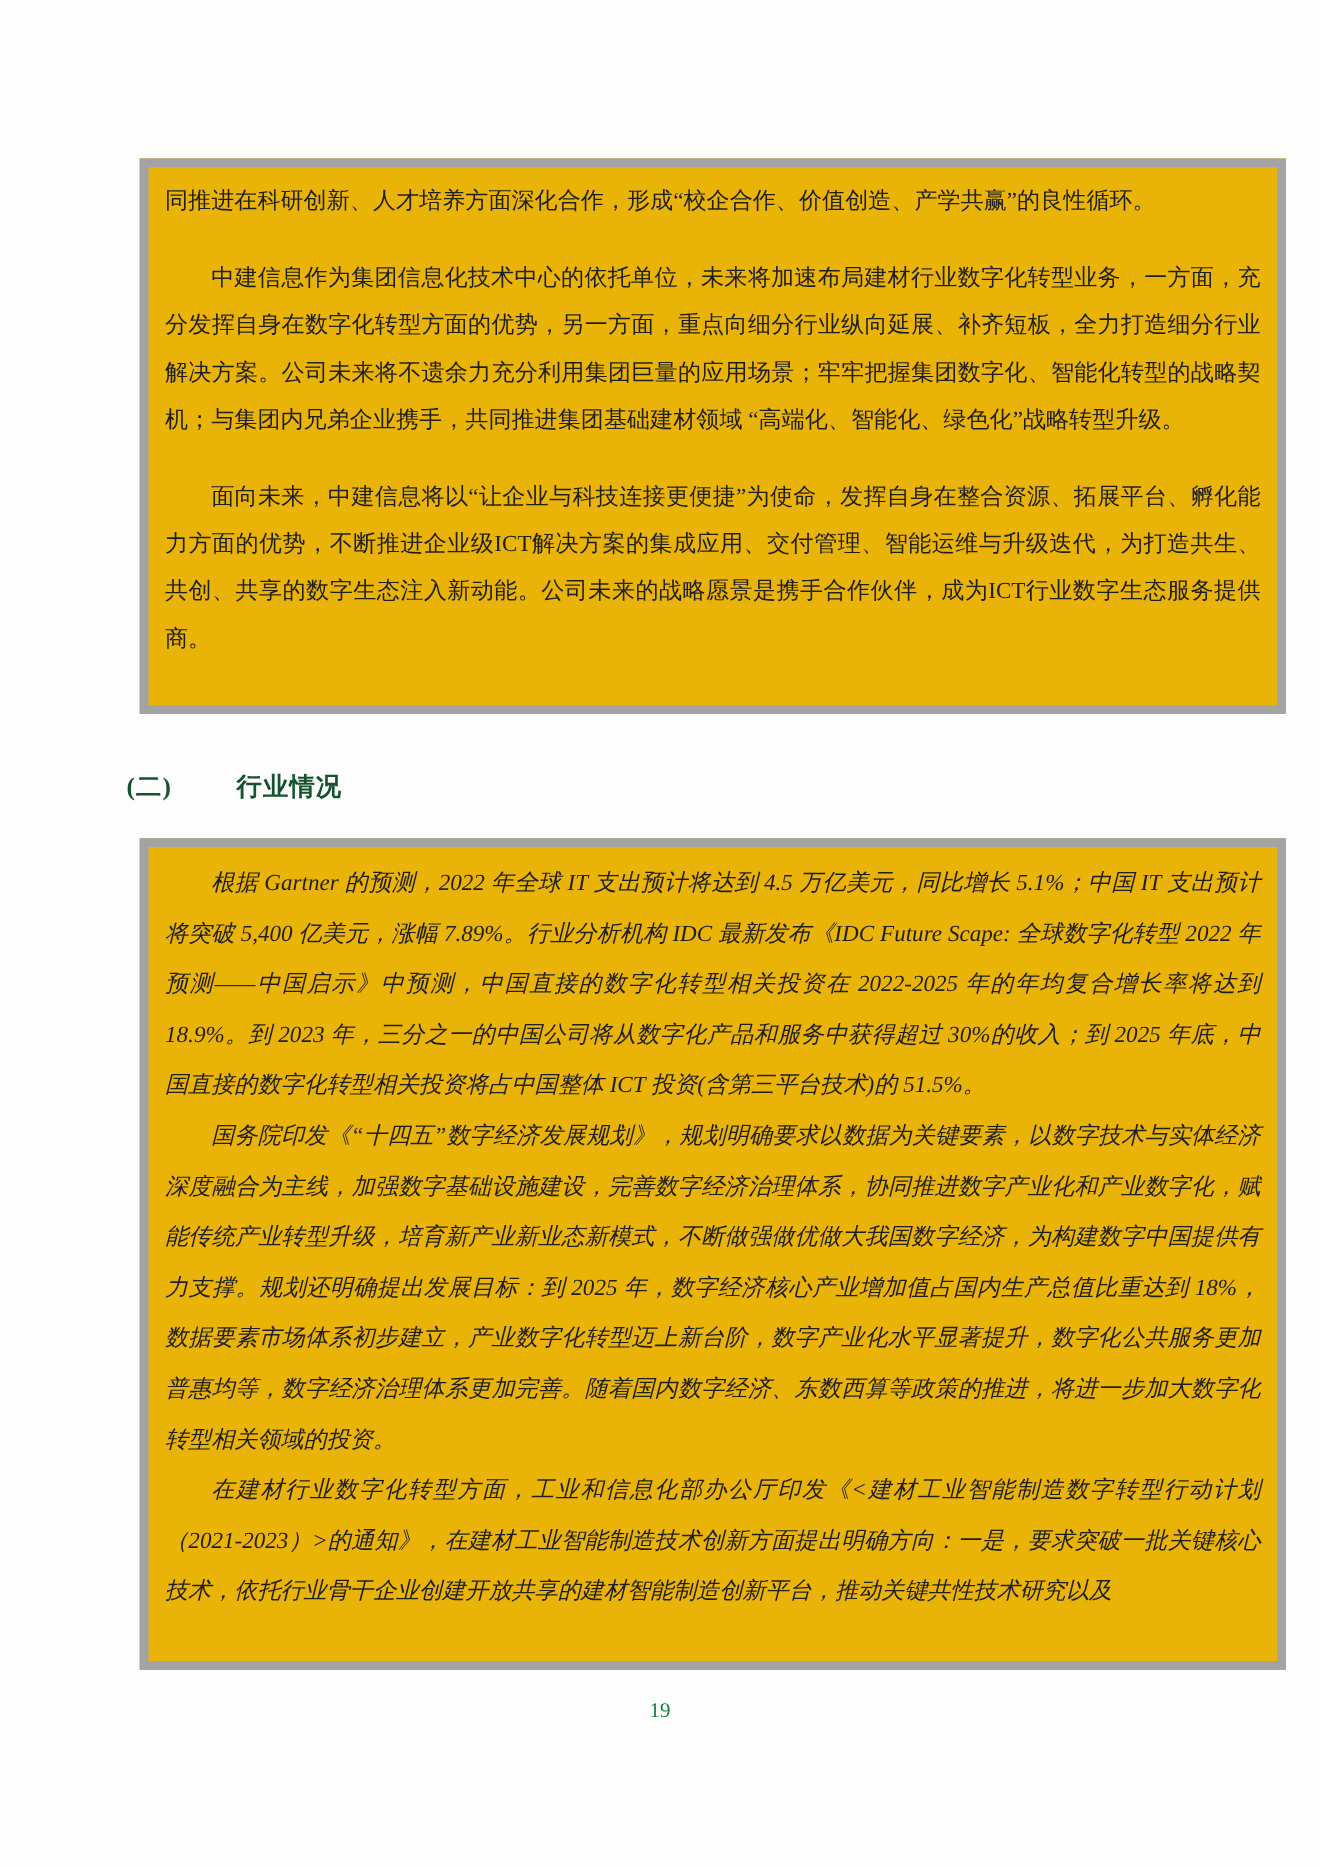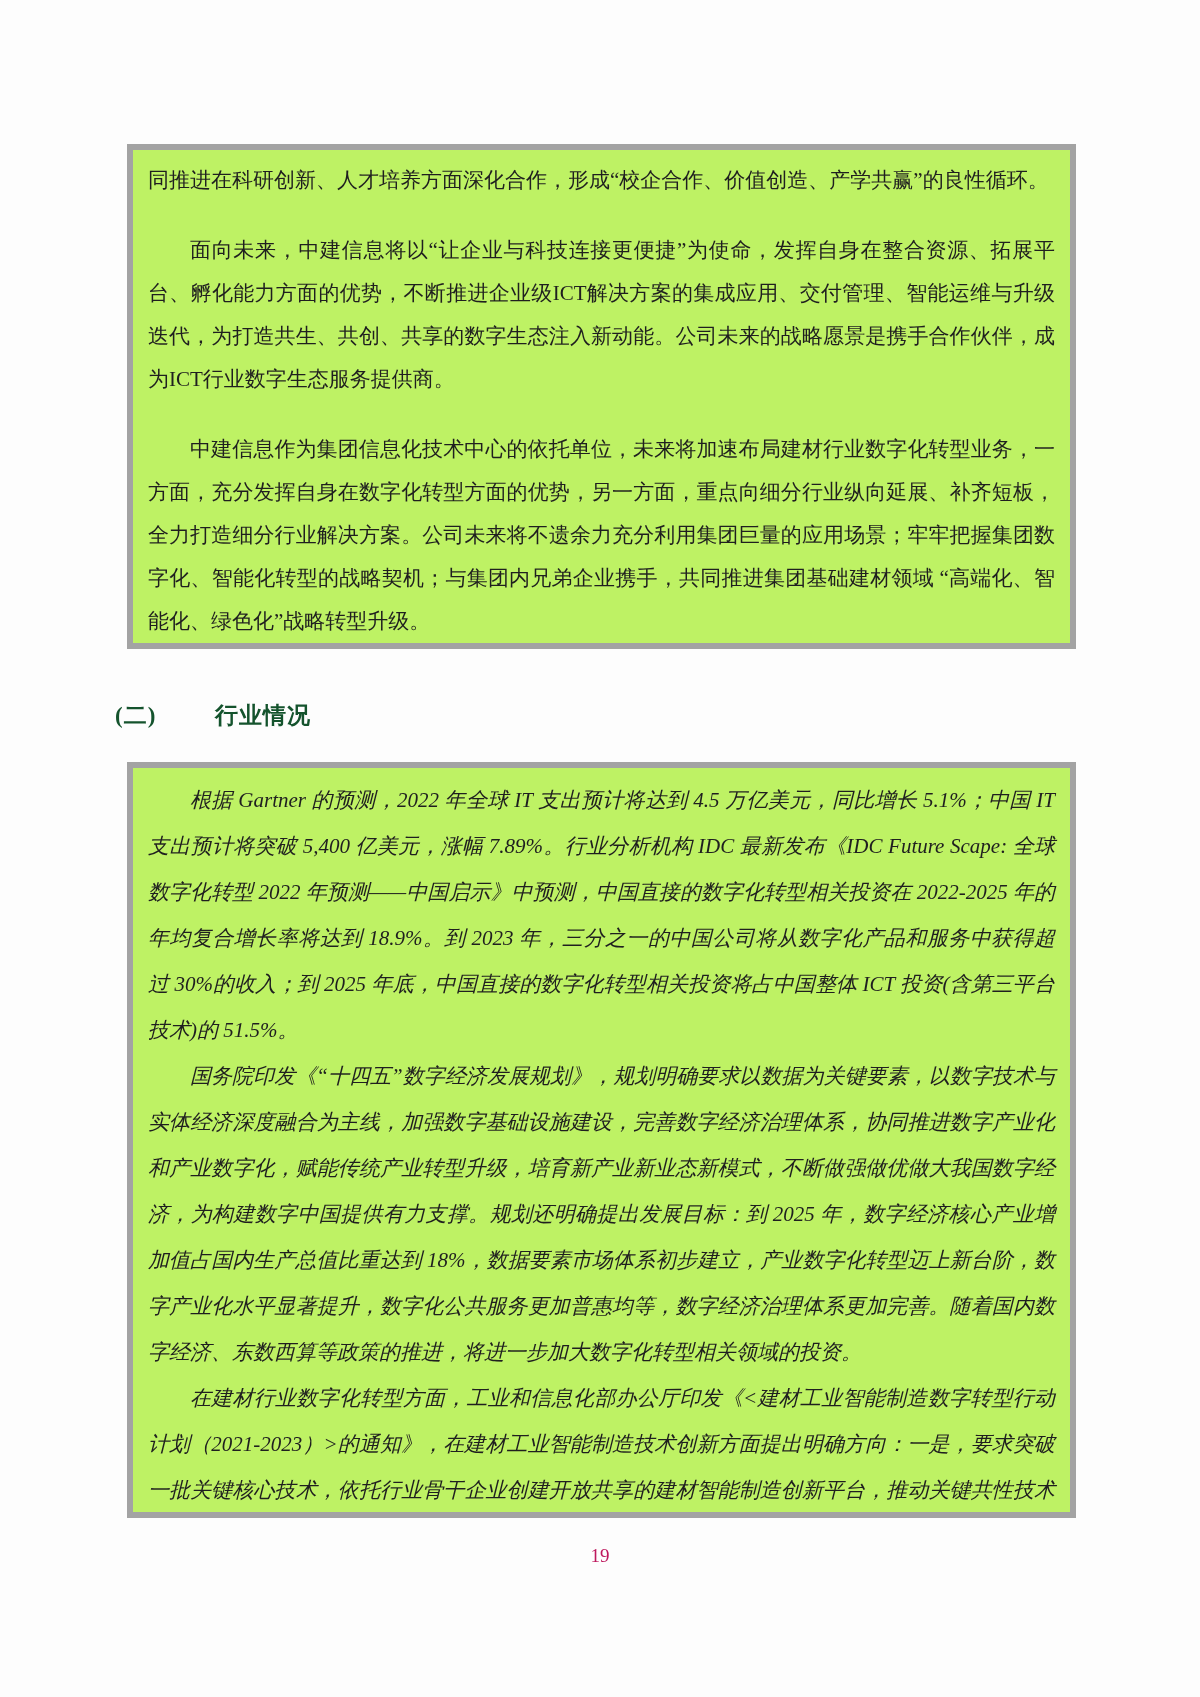--- a/index.html
+++ b/index.html
@@ -10,23 +10,23 @@
     height: 1697px;
     font-family: "Liberation Serif", "DejaVu Serif", serif;
     color: #1f1f1f;
     overflow: hidden;
   }
   .page { position: absolute; inset: 0; background: #fdfdfd; }
 
   .text-box {
     position: absolute;
     left: 127px;
-    width: 949px;
-    border: 6px solid #a3a3a3;
-    background: #bef264;
+    width: 1042px;
+    border: 8px solid #a3a3a3;
+    background: #eab308;
     padding: 9px 15px 6px 15px;
     overflow: hidden;
   }
   #box1 { top: 144px;  height: 505px; }
   #box2 { top: 762px;  height: 756px; font-style: italic; }
 
   .text-box p {
     font-size: 21px;
     text-align: justify;
     color: #1f1f1f;
@@ -51,32 +51,32 @@
   .section-heading .sec-num { display: inline-block; }
   .section-heading .sec-title { display: inline-block; margin-left: 52px; }
 
   .page-number {
     position: absolute;
     left: 0;
     top: 1545px;
     width: 100%;
     text-align: center;
     font-size: 19px;
-    color: #be185d;
+    color: #15803d;
   }
 </style>
 </head>
 <body>
 
 <div class="page">
 
   <div class="text-box" id="box1">
     <p class="noindent">同推进在科研创新、人才培养方面深化合作，形成“校企合作、价值创造、产学共赢”的良性循环。</p>
+    <p class="indent">中建信息作为集团信息化技术中心的依托单位，未来将加速布局建材行业数字化转型业务，一方面，充分发挥自身在数字化转型方面的优势，另一方面，重点向细分行业纵向延展、补齐短板，全力打造细分行业解决方案。公司未来将不遗余力充分利用集团巨量的应用场景；牢牢把握集团数字化、智能化转型的战略契机；与集团内兄弟企业携手，共同推进集团基础建材领域 “高端化、智能化、绿色化”战略转型升级。</p>
     <p class="indent">面向未来，中建信息将以“让企业与科技连接更便捷”为使命，发挥自身在整合资源、拓展平台、孵化能力方面的优势，不断推进企业级ICT解决方案的集成应用、交付管理、智能运维与升级迭代，为打造共生、共创、共享的数字生态注入新动能。公司未来的战略愿景是携手合作伙伴，成为ICT行业数字生态服务提供商。</p>
-    <p class="indent">中建信息作为集团信息化技术中心的依托单位，未来将加速布局建材行业数字化转型业务，一方面，充分发挥自身在数字化转型方面的优势，另一方面，重点向细分行业纵向延展、补齐短板，全力打造细分行业解决方案。公司未来将不遗余力充分利用集团巨量的应用场景；牢牢把握集团数字化、智能化转型的战略契机；与集团内兄弟企业携手，共同推进集团基础建材领域 “高端化、智能化、绿色化”战略转型升级。</p>
   </div>
 
   <div class="section-heading">
     <span class="sec-num">(二)</span>
     <span class="sec-title">行业情况</span>
   </div>
 
   <div class="text-box" id="box2">
     <p class="indent">根据 Gartner 的预测，2022 年全球 IT 支出预计将达到 4.5 万亿美元，同比增长 5.1%；中国 IT 支出预计将突破 5,400 亿美元，涨幅 7.89%。行业分析机构 IDC 最新发布《IDC Future Scape: 全球数字化转型 2022 年预测——中国启示》中预测，中国直接的数字化转型相关投资在 2022-2025 年的年均复合增长率将达到 18.9%。到 2023 年，三分之一的中国公司将从数字化产品和服务中获得超过 30%的收入；到 2025 年底，中国直接的数字化转型相关投资将占中国整体 ICT 投资(含第三平台技术)的 51.5%。</p>
     <p class="indent">国务院印发《“十四五”数字经济发展规划》，规划明确要求以数据为关键要素，以数字技术与实体经济深度融合为主线，加强数字基础设施建设，完善数字经济治理体系，协同推进数字产业化和产业数字化，赋能传统产业转型升级，培育新产业新业态新模式，不断做强做优做大我国数字经济，为构建数字中国提供有力支撑。规划还明确提出发展目标：到 2025 年，数字经济核心产业增加值占国内生产总值比重达到 18%，数据要素市场体系初步建立，产业数字化转型迈上新台阶，数字产业化水平显著提升，数字化公共服务更加普惠均等，数字经济治理体系更加完善。随着国内数字经济、东数西算等政策的推进，将进一步加大数字化转型相关领域的投资。</p>

